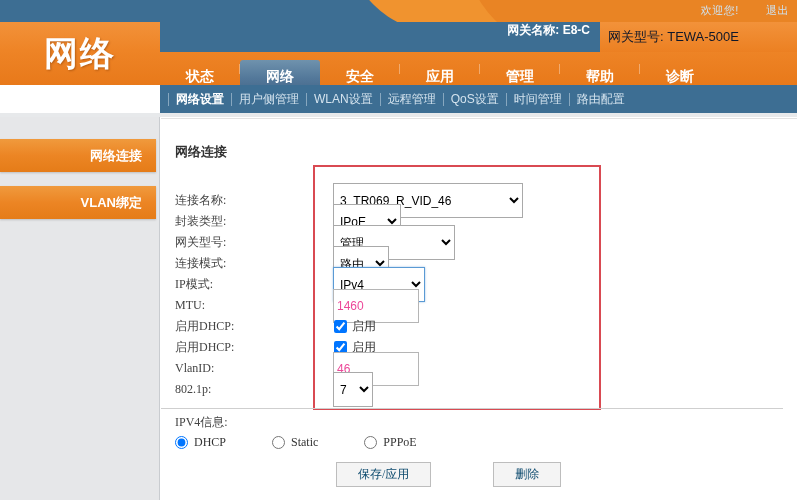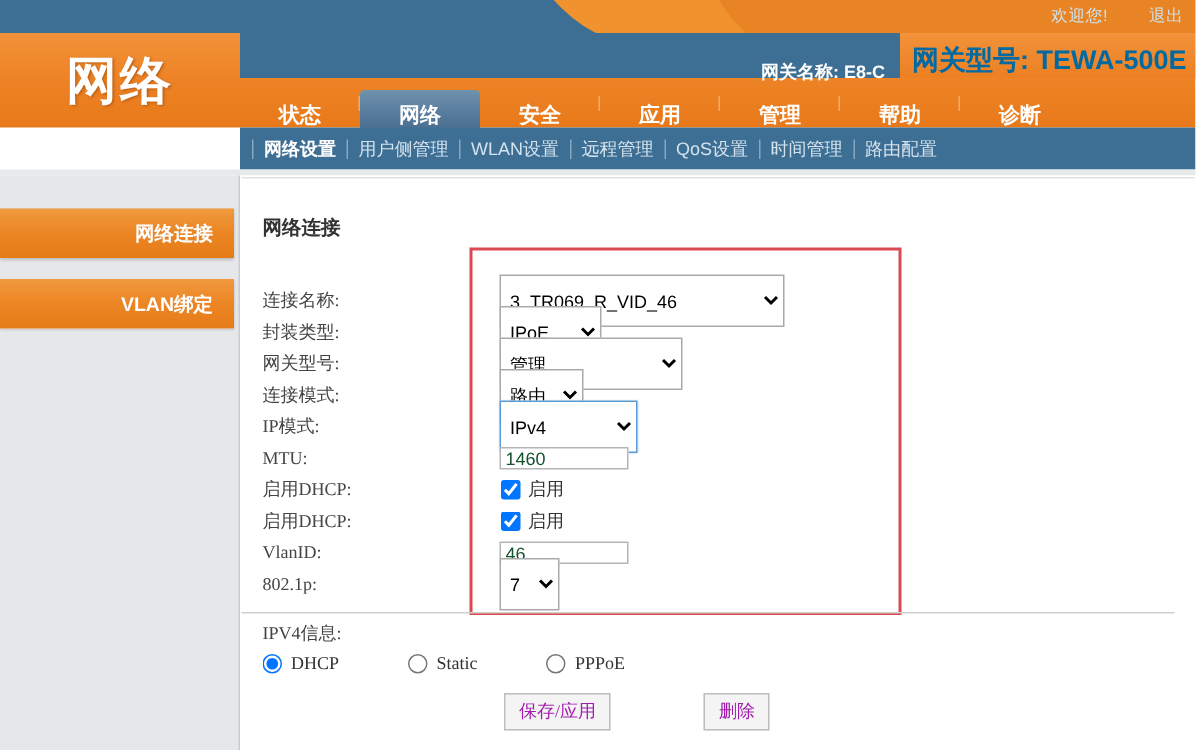--- a/index.html
+++ b/index.html
@@ -46,26 +46,26 @@
   }
   .hdr-blue{
     position:absolute;left:160px;top:0;width:560px;height:30px;
     background:#3d6e93;
   }
   .hdr-orange-right{
     position:absolute;left:600px;top:0;width:197px;height:30px;
     background:linear-gradient(180deg,#f2923a 0%,#ec8022 100%);
   }
   .gw-name{
-    position:absolute;left:420px;top:18px;width:170px;text-align:right;
+    position:absolute;left:420px;top:0;width:170px;text-align:right;
     color:#ffffff;font-size:12px;font-weight:bold;
   }
   .gw-model{
     position:absolute;left:608px;top:6px;
-    color:#0369a1;font-size:18px;font-weight:bold;
+    color:#0f172a;font-size:13px;font-weight:normal;
   }
   .logo{
     position:absolute;left:0;top:0;width:160px;height:63px;
     display:flex;align-items:center;justify-content:center;
     color:#ffffff;font-size:34px;font-weight:bold;letter-spacing:2px;
     text-shadow:1px 1px 2px rgba(120,50,0,.45);
   }
 
   
   .tabs{
@@ -183,25 +183,25 @@
   .w-encap{width:68px;}
   .w-svc{width:122px;}
   .w-mode{width:56px;}
   .w-ip{width:92px;}
   .w-8021p{width:40px;}
 
   input.txt{
     font-family:"Liberation Sans","DejaVu Sans",sans-serif;
     font-size:12px;
     border:1px solid #b5b5b5;
-    height:15px;
+    height:34px;
     width:86px;
     padding:0 3px;
     box-sizing:border-box;
-    color:#14532d;
+    color:#ec4899;
     background:#fff;
   }
   .chkwrap{display:flex;align-items:center;}
   .chkwrap input{margin:0 5px 0 1px;}
   .chkwrap label{
     font-size:12px;color:#333;
     font-family:"Liberation Serif","DejaVu Serif",serif;
   }
 
   
@@ -223,24 +223,24 @@
     font-family:"Liberation Serif","DejaVu Serif",serif;
   }
 
   .btn-row{
     position:absolute;left:175px;top:345px;
     display:flex;gap:62px;
   }
   .btn{
     font-family:Liberation Serif, serif;
     font-size:12px;
-    color:#a21caf;
+    color:#0c4a6e;
     background:#f4f4f4;
     border:1px solid #bdbdbd;
-    padding:3px 9px;
+    padding:3px 21px;
     cursor:pointer;
   }
 
   .rule-bottom{
     position:absolute;left:0;top:291px;width:622px;height:1px;background:#cfcfcf;
   }
 </style>
 </head>
 <body>
 

